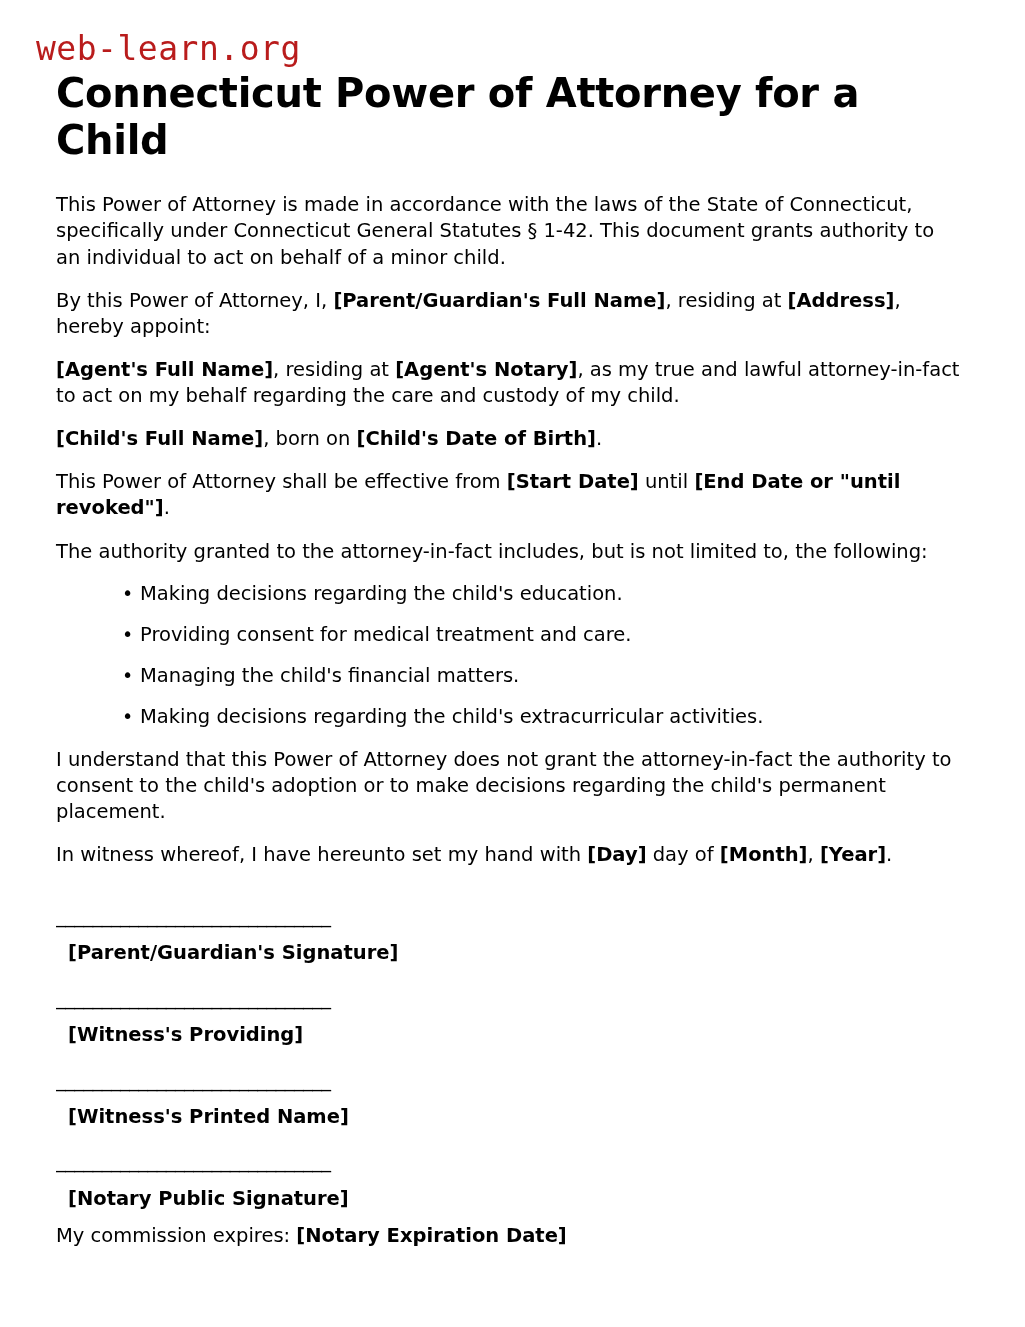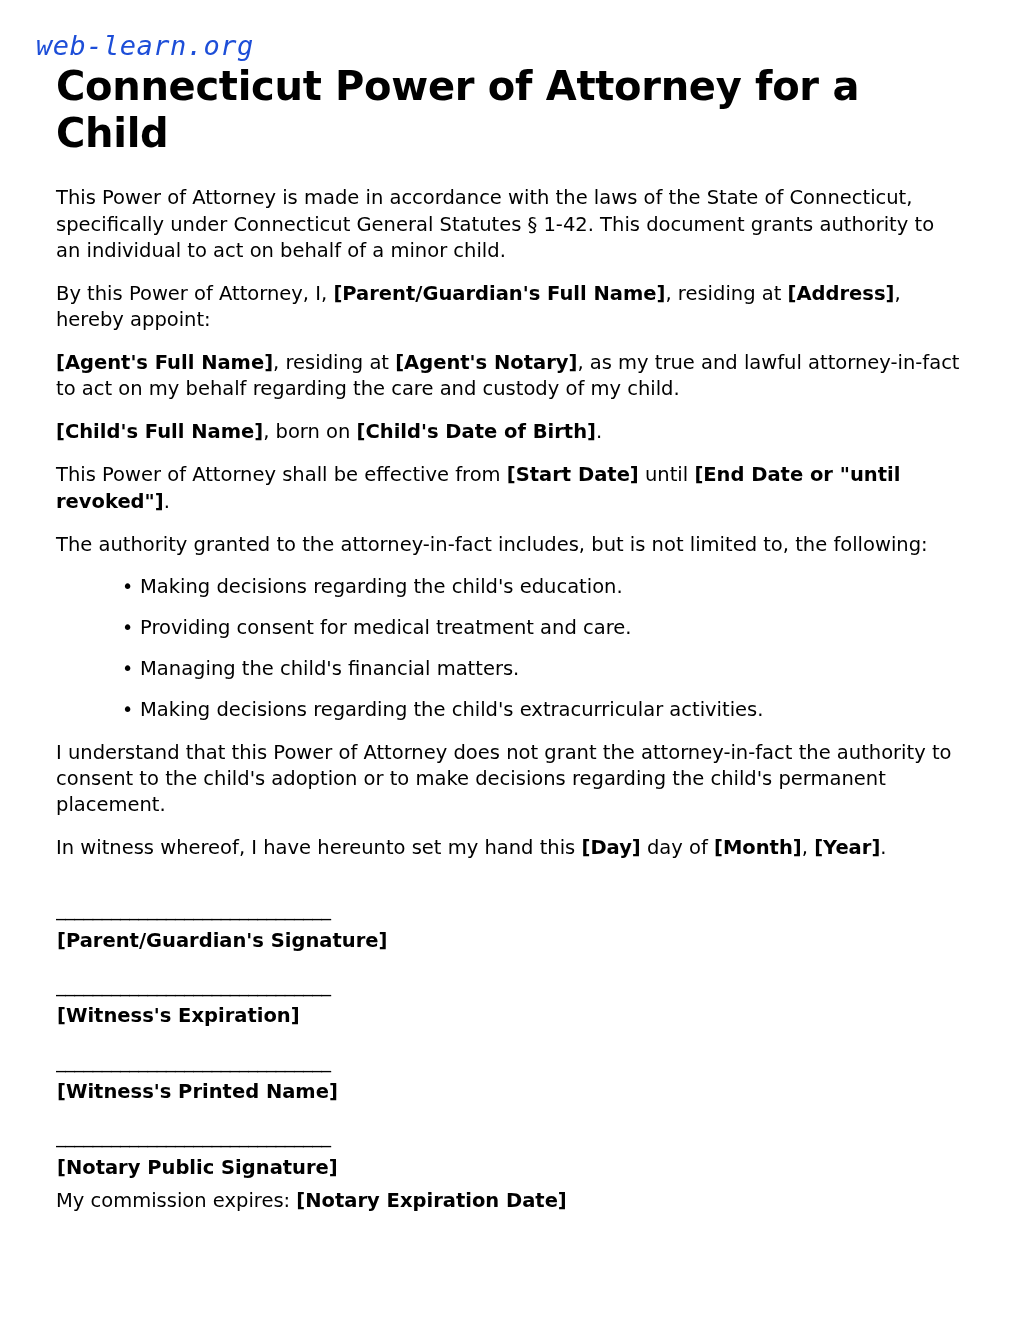--- a/index.html
+++ b/index.html
@@ -19,27 +19,26 @@
     width: 1025px;
     height: 1327px;
     background: #ffffff;
     box-sizing: border-box;
     padding: 30px 62px 0 56px;
   }
 
   
   .site-logo {
     font-family: "DejaVu Sans Mono", monospace;
-    font-size: 27px;
-    color: #1d4ed8;
+    font-size: 33px;
+    color: #b91c1c;
     letter-spacing: 0.5px;
     line-height: 1.15;
     margin: 0 0 2px -20px;
     white-space: nowrap;
-    font-style: italic;
   }
 
   
   .doc-title {
     font-family: "DejaVu Sans", sans-serif;
     font-size: 40px;
     font-weight: bold;
     line-height: 1.18;
     letter-spacing: -0.3px;
     margin: 0 0 28px 0;
@@ -94,21 +93,21 @@
     letter-spacing: -0.6px;
     white-space: nowrap;
     overflow: hidden;
     width: 320px;
     margin: 0 0 6px 0;
   }
   .sig-label {
     font-size: 19.5px;
     font-weight: bold;
     line-height: 1.3;
-    margin: 1px;
+    margin: 12px;
   }
   .commission {
     font-size: 19.5px;
     line-height: 1.34;
     margin: 8px 0 0 0;
   }
   .commission b {
     font-weight: bold;
   }
 </style>
@@ -145,31 +144,31 @@
   <ul class="auth-list">
     <li>Making decisions regarding the child's education.</li>
     <li>Providing consent for medical treatment and care.</li>
     <li>Managing the child's financial matters.</li>
     <li>Making decisions regarding the child's extracurricular activities.</li>
   </ul>
 
   <p class="para">I understand that this Power of Attorney does not grant the attorney-in-fact the authority to consent to the child's adoption or to make decisions regarding the child's permanent placement.</p>
 
   <p class="para">
-    <span>In witness whereof, I have hereunto set my hand this </span><b class="ph">[Day]</b><span> day of </span><b class="ph">[Month]</b><span>, </span><b class="ph">[Year]</b><span>.</span>
+    <span>In witness whereof, I have hereunto set my hand with </span><b class="ph">[Day]</b><span> day of </span><b class="ph">[Month]</b><span>, </span><b class="ph">[Year]</b><span>.</span>
   </p>
 
   <div class="sig-block first">
     <div class="sig-line">______________________________</div>
     <div class="sig-label">[Parent/Guardian's Signature]</div>
   </div>
 
   <div class="sig-block">
     <div class="sig-line">______________________________</div>
-    <div class="sig-label">[Witness's Expiration]</div>
+    <div class="sig-label">[Witness's Providing]</div>
   </div>
 
   <div class="sig-block">
     <div class="sig-line">______________________________</div>
     <div class="sig-label">[Witness's Printed Name]</div>
   </div>
 
   <div class="sig-block">
     <div class="sig-line">______________________________</div>
     <div class="sig-label">[Notary Public Signature]</div>

